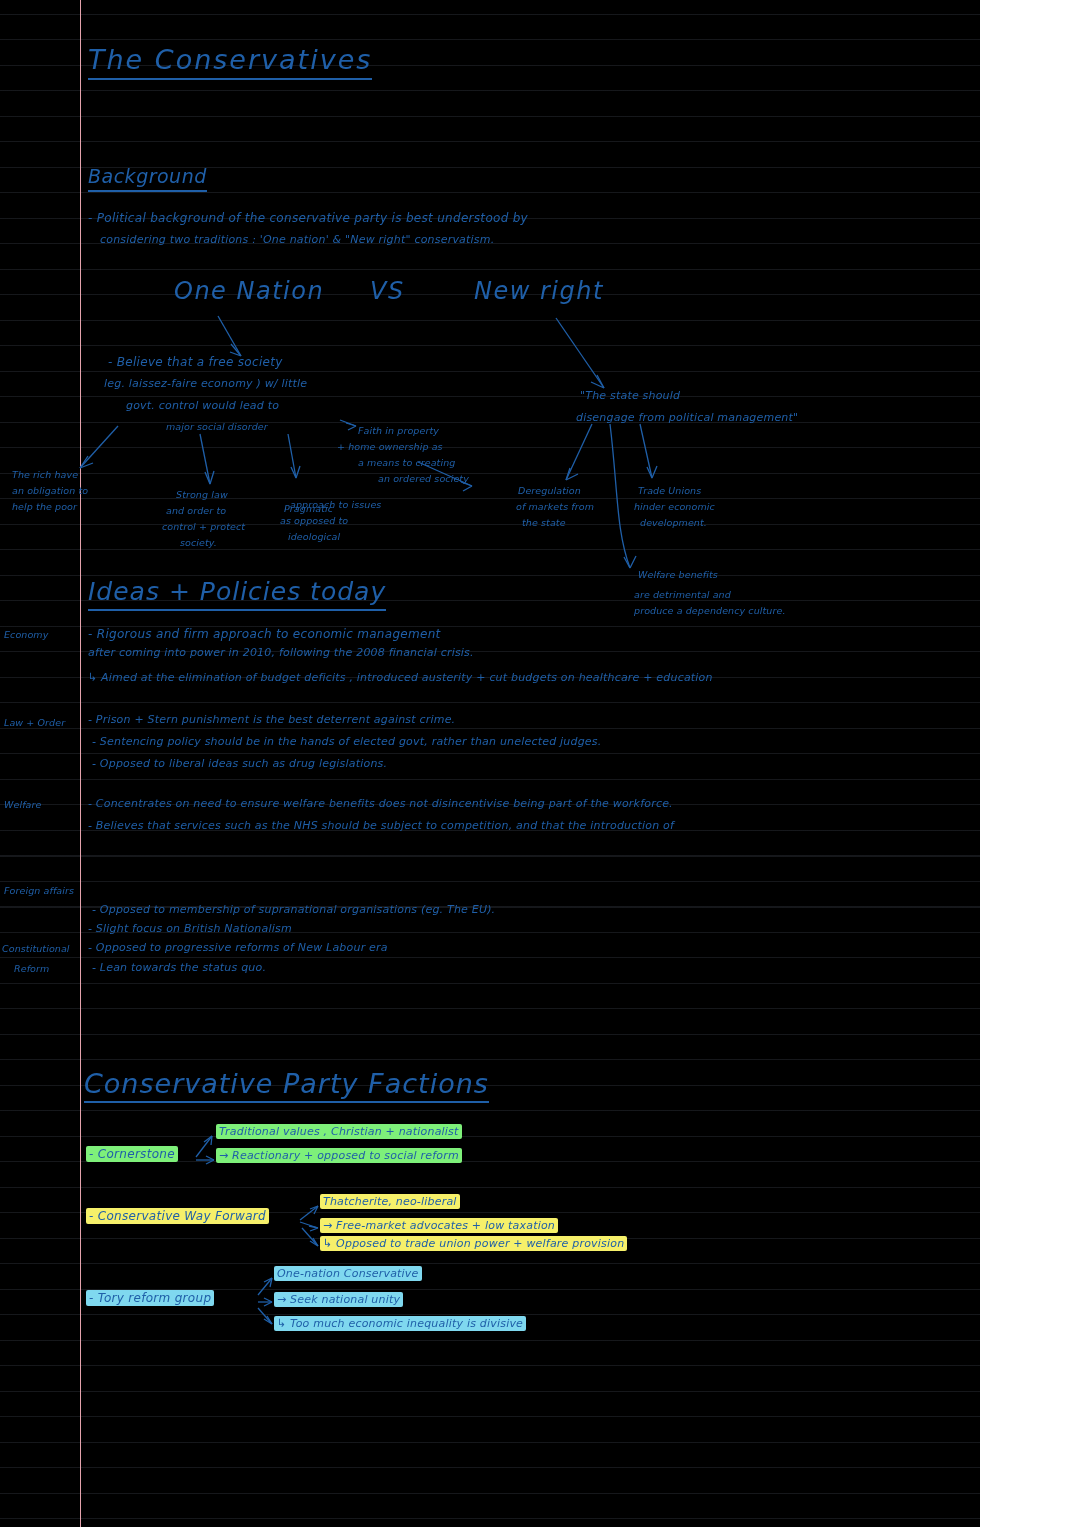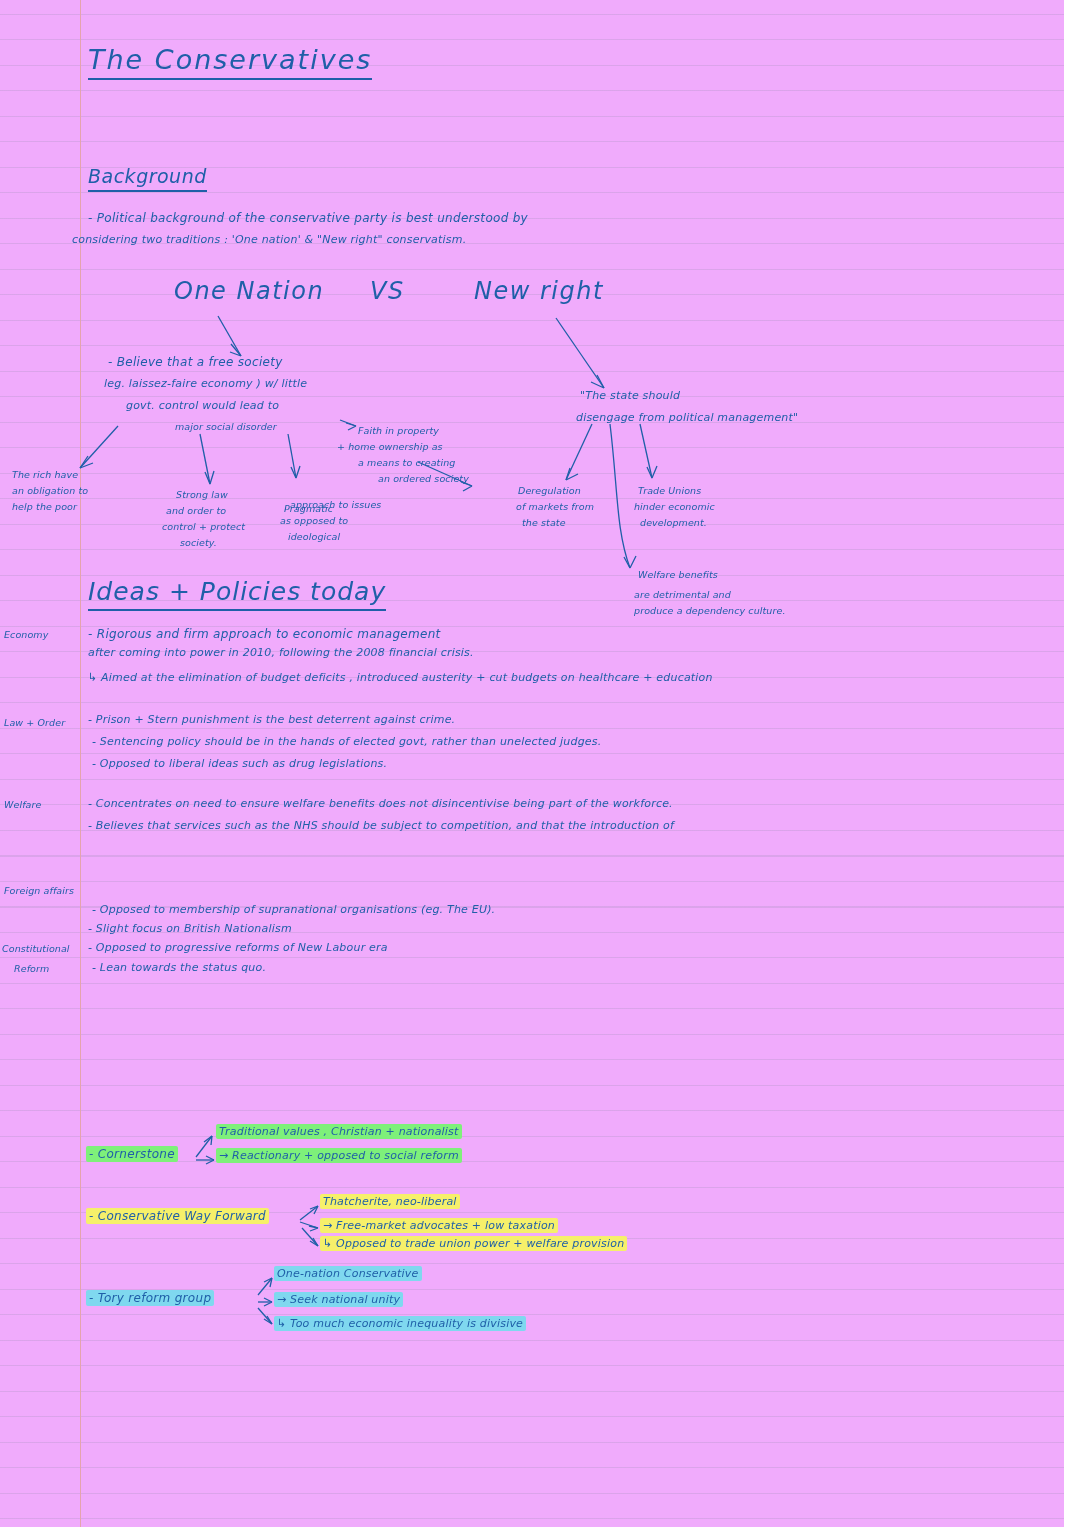--- a/index.html
+++ b/index.html
@@ -2,23 +2,23 @@
 <html><head>
 <meta charset="utf-8">
 <style>
   html, body {
     margin: 0;
     padding: 0;
     background: #ffffff;
   }
   .page {
     position: relative;
-    width: 1064px;
+    width: 980px;
     height: 1527px;
-    background: #f0abfc;
+    background: #000000;
     overflow: hidden;
     font-family: "DejaVu Sans", sans-serif;
   }
   
   .rules {
     position: absolute;
     inset: 0;
     background-image: repeating-linear-gradient(
       to bottom,
       rgba(120,130,150,0.18) 0px,
@@ -150,30 +150,30 @@
       <path d="M272 1302 L264 1298 M272 1302 L264 1306"></path>
       <path d="M258 1308 L272 1324"></path>
       <path d="M272 1324 L264 1319 M272 1324 L267 1316"></path>
     </g>
   </svg>
 
   <div class="ink hand title" style="left:88px; top:44px;">The Conservatives</div>
 
   <div class="ink hand h2" style="left:88px; top:166px;">Background</div>
   <div class="ink hand body" style="left:88px; top:212px;">- Political background of the conservative party is best understood by</div>
-  <div class="ink hand small" style="left:72px; top:234px;">considering two traditions : 'One nation' &amp; "New right" conservatism.</div>
+  <div class="ink hand small" style="left:100px; top:234px;">considering two traditions : 'One nation' &amp; "New right" conservatism.</div>
 
   <div class="ink hand big-head" style="left:174px; top:278px;">One Nation</div>
   <div class="ink hand big-head" style="left:370px; top:278px;">VS</div>
   <div class="ink hand big-head" style="left:474px; top:278px;">New right</div>
 
   <div class="ink hand body" style="left:108px; top:356px;">- Believe that a free society</div>
   <div class="ink hand small" style="left:104px; top:378px;">leg. laissez-faire economy ) w/ little</div>
   <div class="ink hand small" style="left:126px; top:400px;">govt. control would lead to</div>
-  <div class="ink hand tiny" style="left:166px; top:422px;margin-left:9px;">major social disorder</div>
+  <div class="ink hand tiny" style="left:166px; top:422px;">major social disorder</div>
 
   <div class="ink hand tiny" style="left:12px; top:470px;">The rich have</div>
   <div class="ink hand tiny" style="left:12px; top:486px;">an obligation to</div>
   <div class="ink hand tiny" style="left:12px; top:502px;">help the poor</div>
 
   <div class="ink hand tiny" style="left:176px; top:490px;">Strong law</div>
   <div class="ink hand tiny" style="left:166px; top:506px;">and order to</div>
   <div class="ink hand tiny" style="left:162px; top:522px;">control + protect</div>
   <div class="ink hand tiny" style="left:180px; top:538px;">society.</div>
 
@@ -220,20 +220,21 @@
 
   <div class="ink hand tiny" style="left:4px; top:886px;">Foreign affairs</div>
   <div class="ink hand small" style="left:88px; top:882px;margin-top:41px;">- Slight focus on British Nationalism</div>
   <div class="ink hand small" style="left:92px; top:904px;">- Opposed to membership of supranational organisations (eg. The EU).</div>
 
   <div class="ink hand tiny" style="left:2px; top:944px;">Constitutional</div>
   <div class="ink hand tiny" style="left:14px; top:964px;">Reform</div>
   <div class="ink hand small" style="left:88px; top:942px;">- Opposed to progressive reforms of New Labour era</div>
   <div class="ink hand small" style="left:92px; top:962px;">- Lean towards the status quo.</div>
 
+  <div class="ink hand h2-big" style="left:84px; top:1068px; font-size:27px;">Conservative Party Factions</div>
 
   <div class="ink hand body" style="left:86px; top:1148px;"><span class="hl-green">- Cornerstone</span></div>
   <div class="ink hand small" style="left:216px; top:1126px;"><span class="hl-green">Traditional values , Christian + nationalist</span></div>
   <div class="ink hand small" style="left:216px; top:1150px;"><span class="hl-green">→ Reactionary + opposed to social reform</span></div>
 
   <div class="ink hand body" style="left:86px; top:1210px;"><span class="hl-yellow">- Conservative Way Forward</span></div>
   <div class="ink hand small" style="left:320px; top:1196px;"><span class="hl-yellow">Thatcherite, neo-liberal</span></div>
   <div class="ink hand small" style="left:320px; top:1220px;"><span class="hl-yellow">→ Free-market advocates + low taxation</span></div>
   <div class="ink hand small" style="left:320px; top:1238px;"><span class="hl-yellow">↳ Opposed to trade union power + welfare provision</span></div>
 

